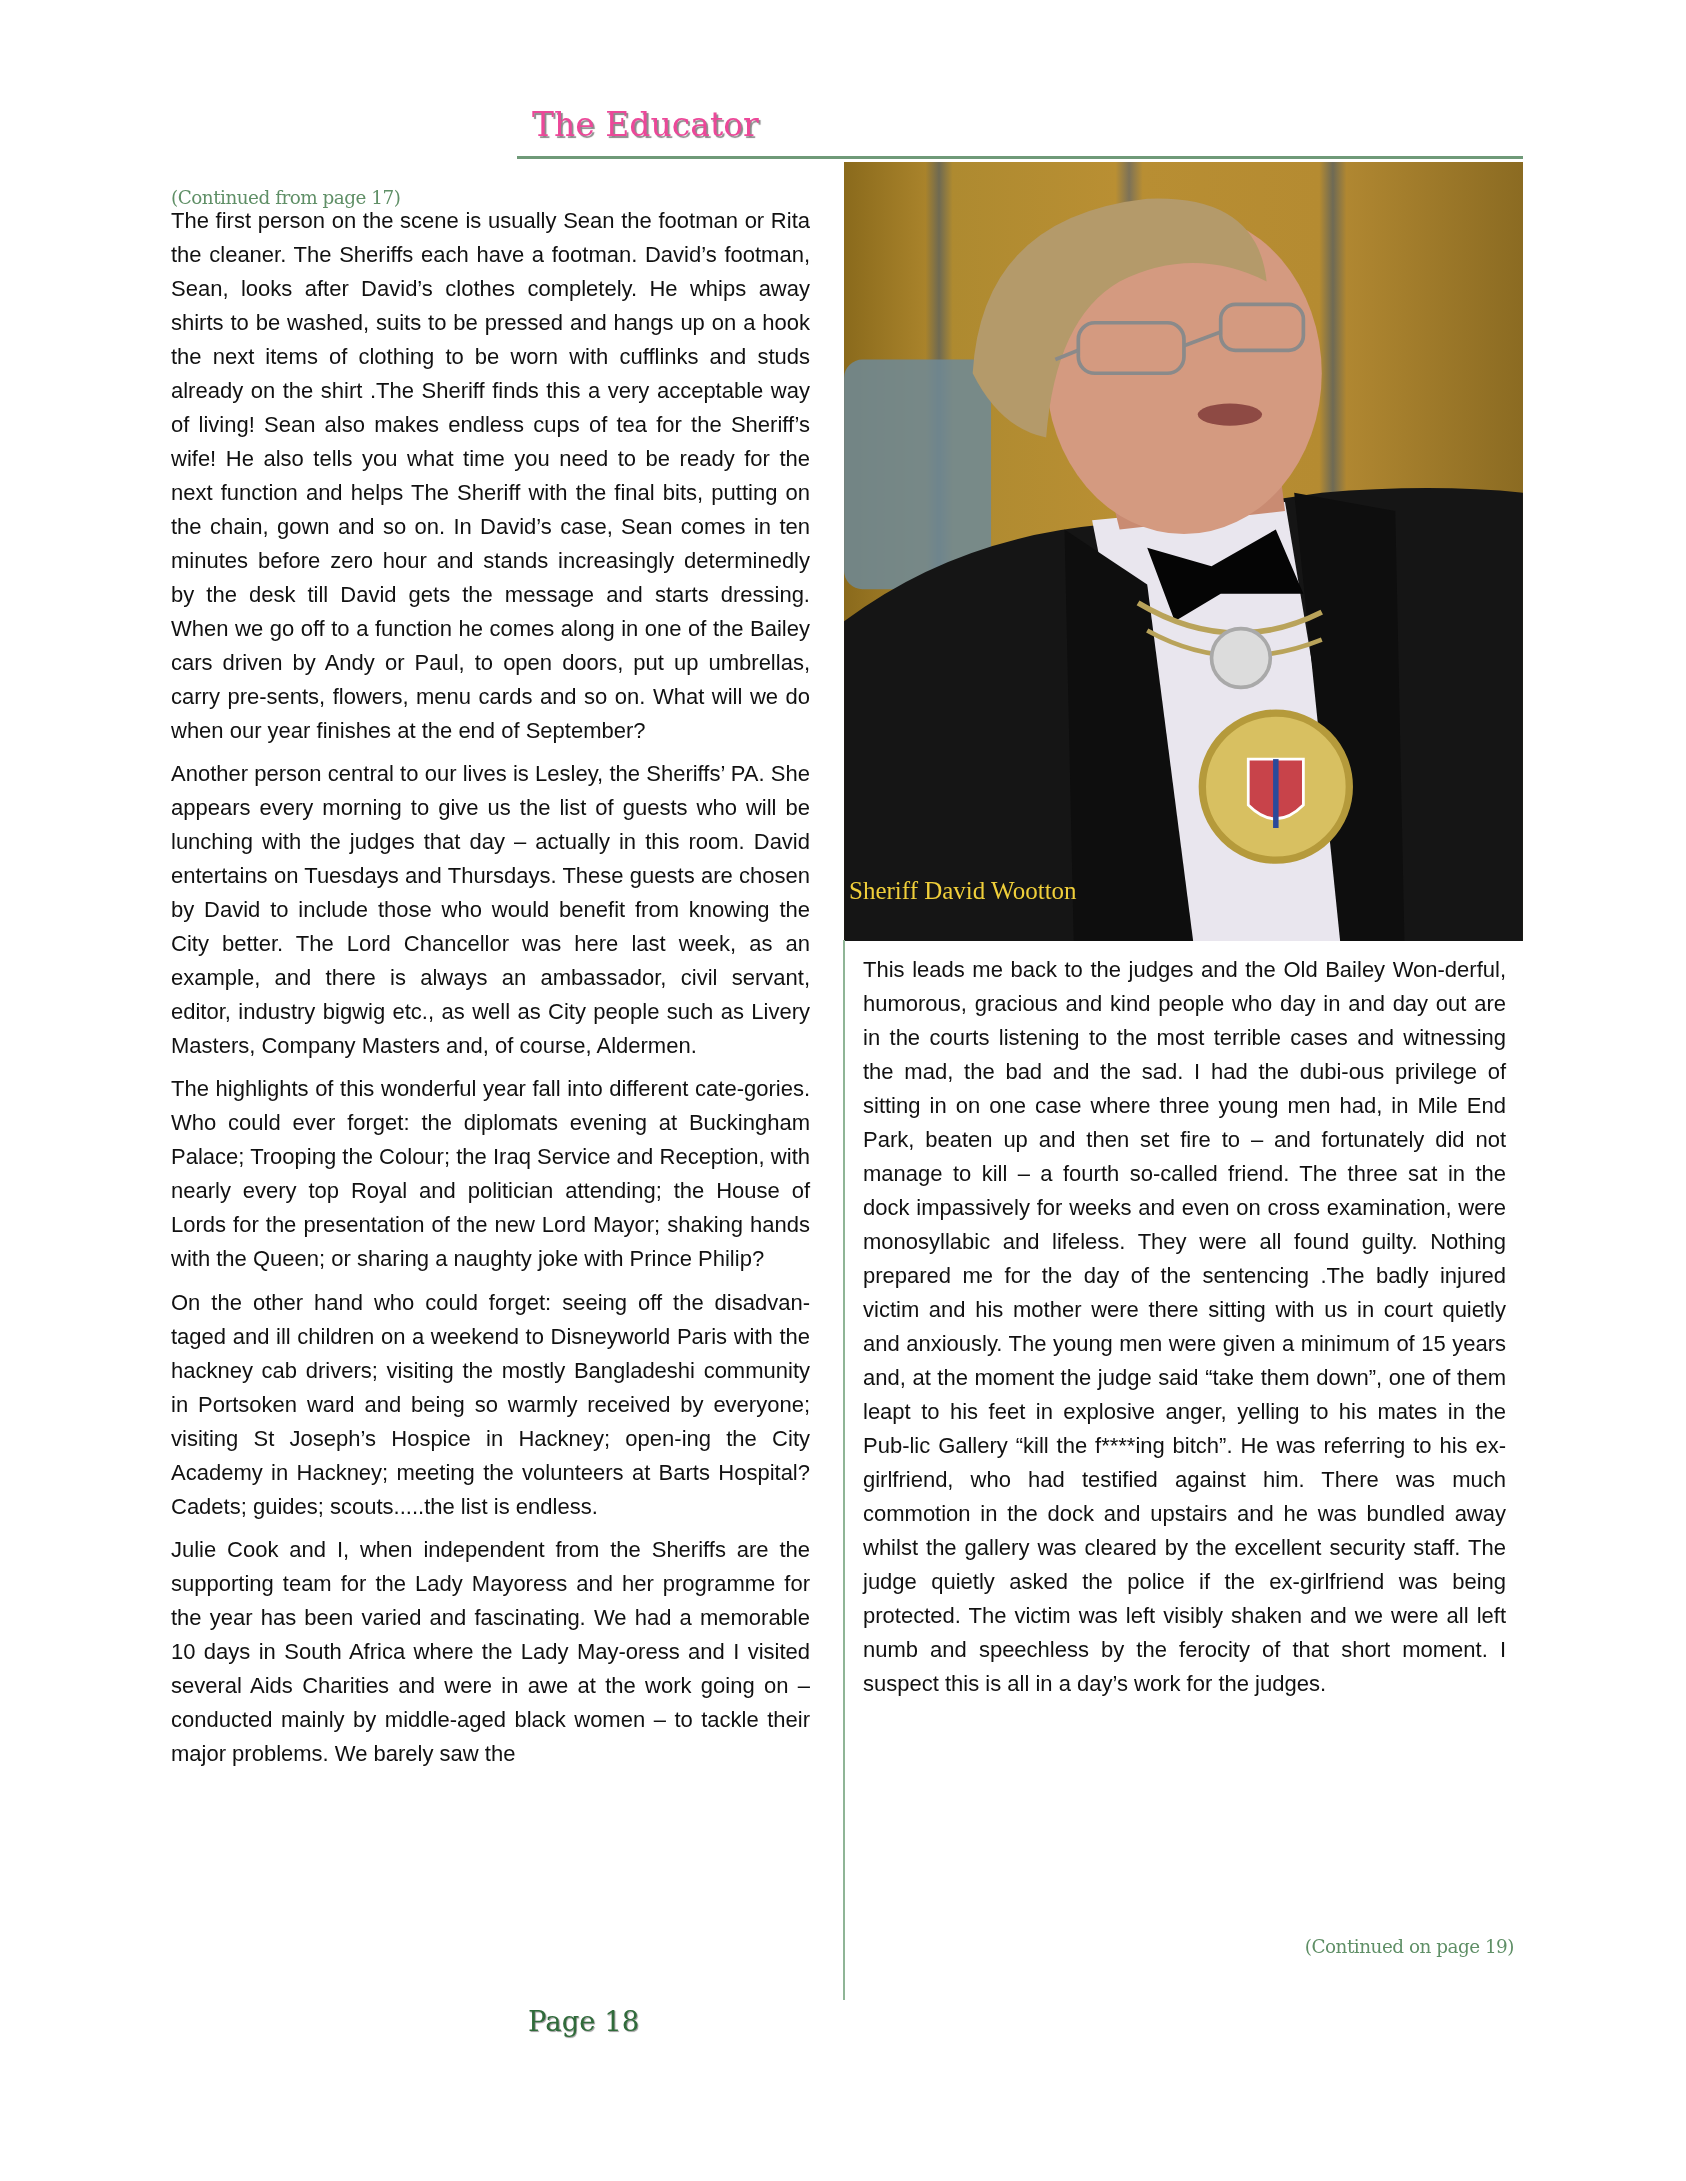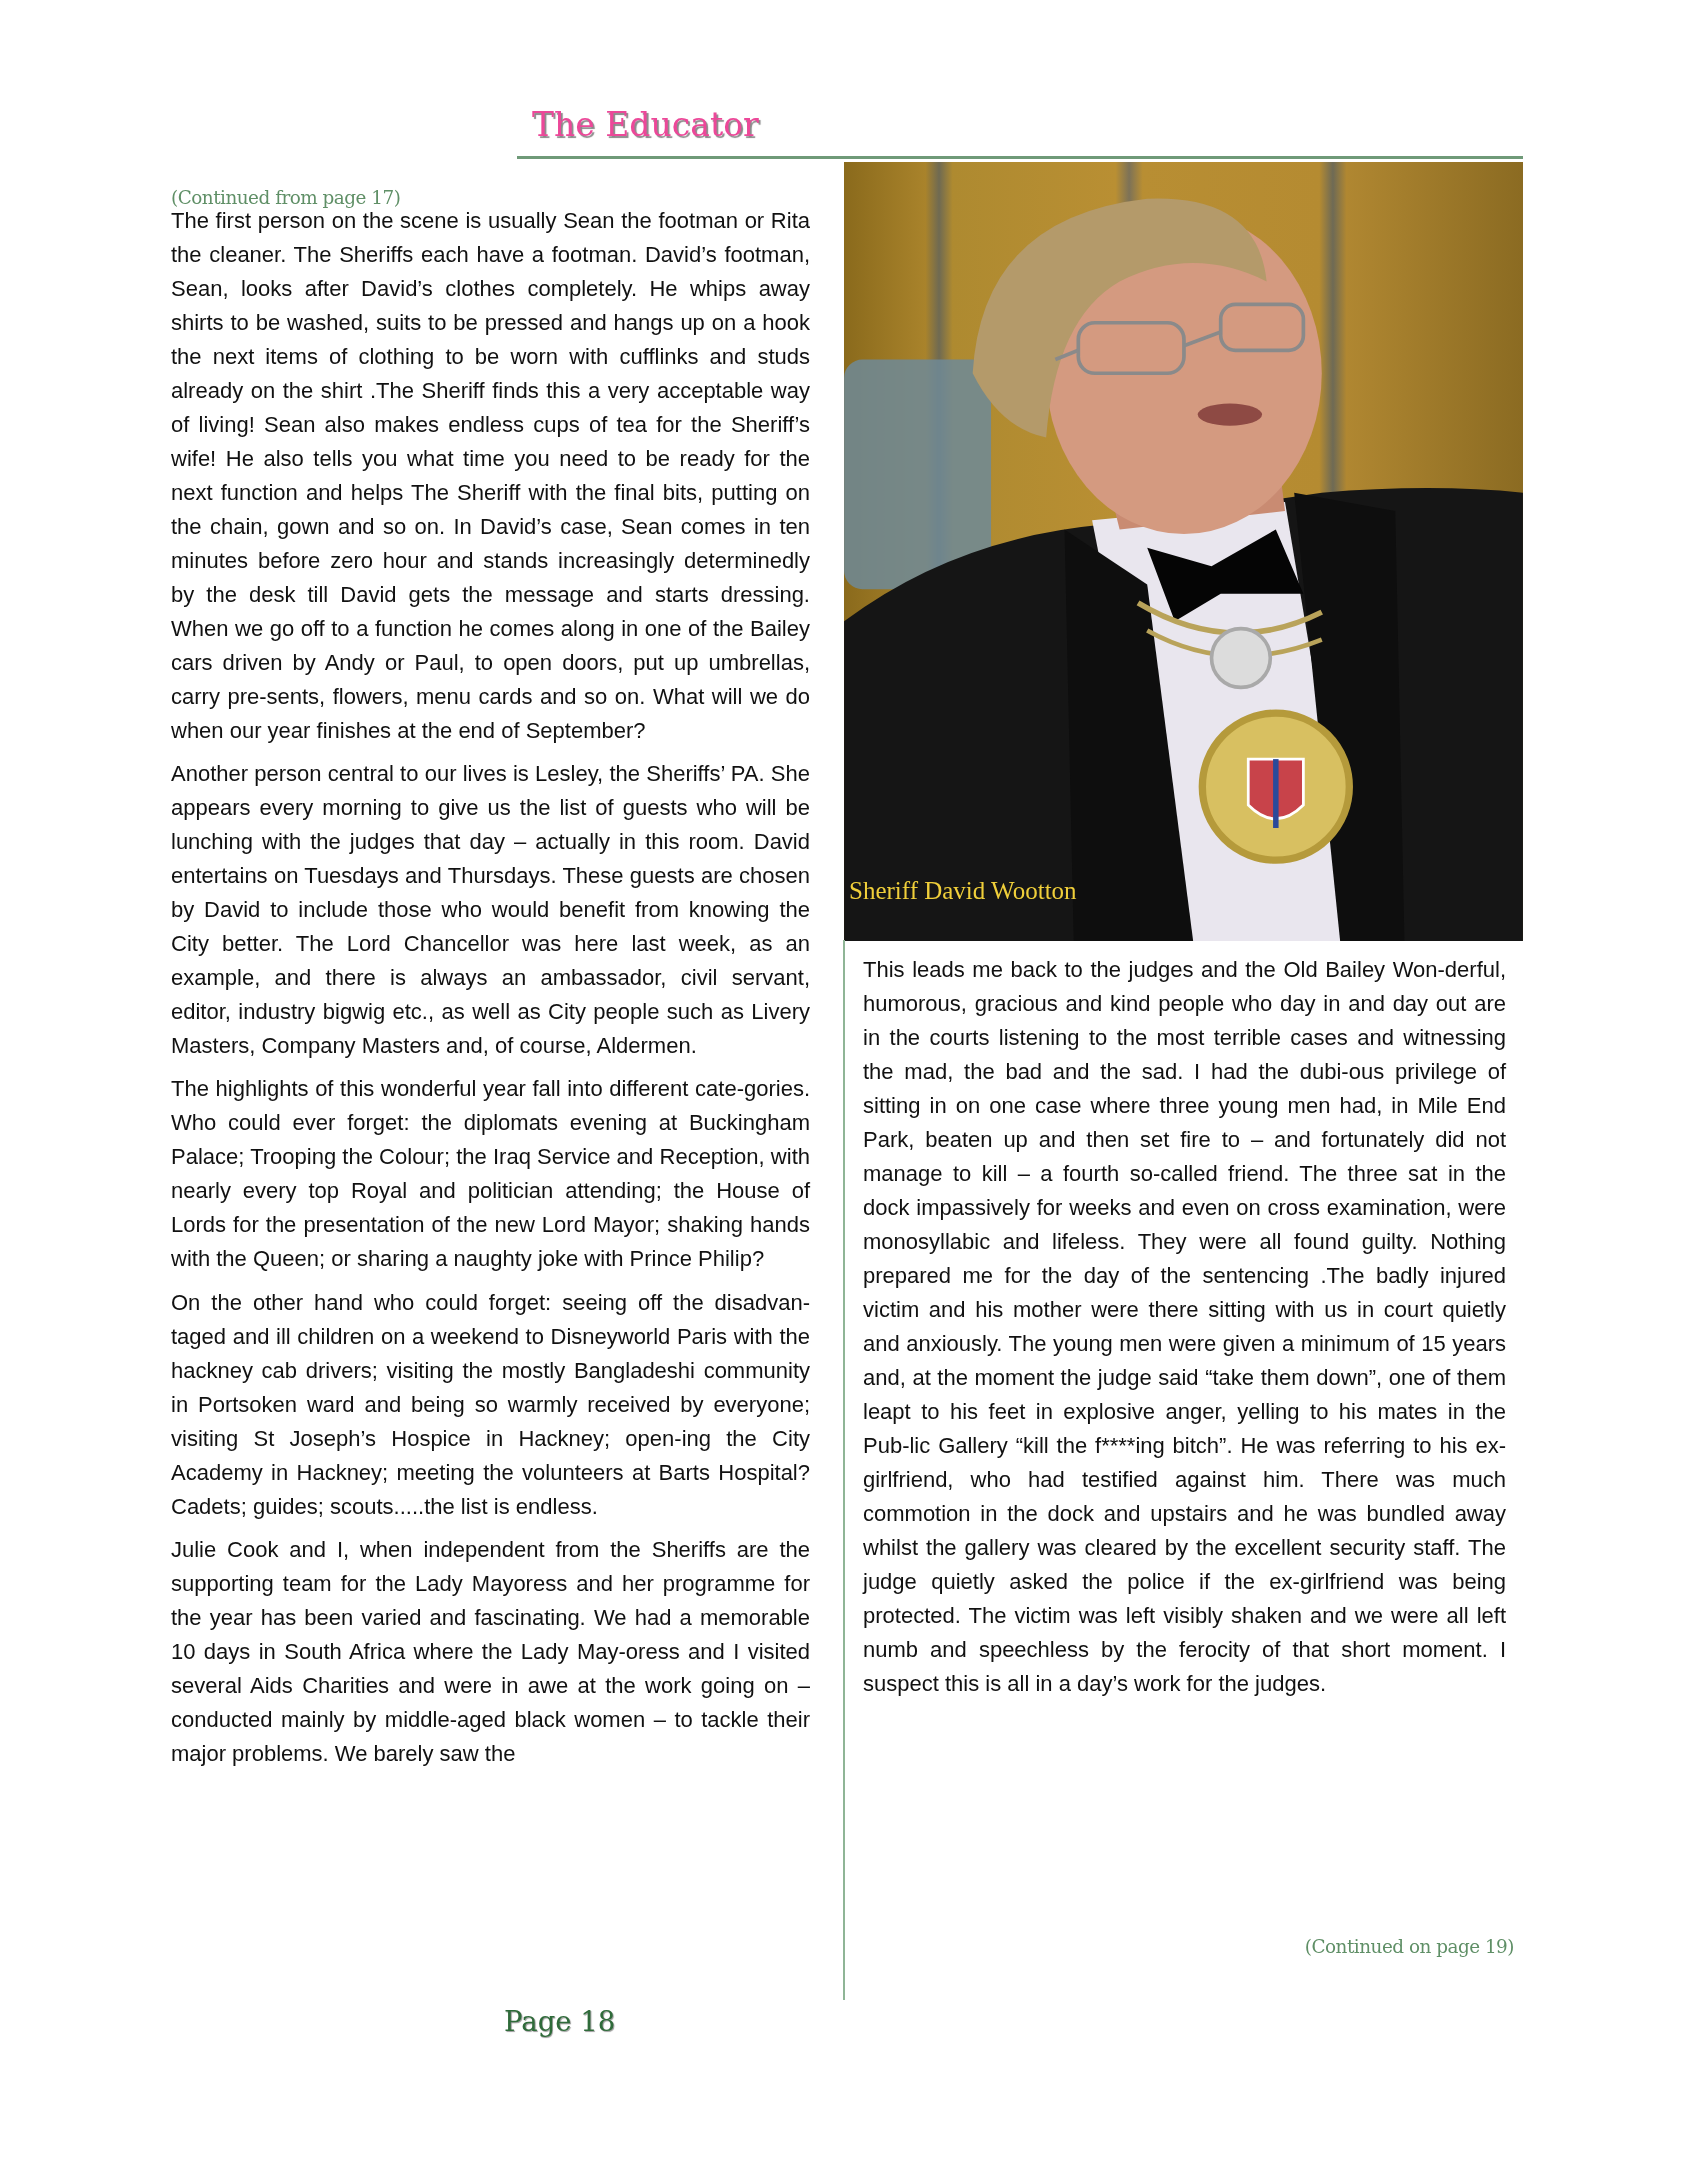--- a/index.html
+++ b/index.html
@@ -15,21 +15,21 @@
     .col p { margin: 0 0 9.2px 0; }
     .continued { position: absolute; font-family: "DejaVu Serif", serif; color: #5f8f66; font-size: 18.4px; letter-spacing: -0.5px; }
     .cont-from { left: 171px; top: 171px; margin-top: 16px; }
     .cont-on { right: 172px; top: 1936px; }
     .vdivider { position: absolute; left: 843px; top: 940px; width: 1.8px; height: 1060px; background: #8fb596; }
     .photo { position: absolute; left: 844px; top: 162px; width: 679px; height: 779px; overflow: hidden;
              background: linear-gradient(90deg, #8a6a1c 0%, #a9832b 12%, #6f6a52 14%, #ae8a30 16%, #b98f33 40%, #7d7257 42%, #b88e33 44%, #b58b31 70%, #6e6a55 72%, #b08731 74%, #8b6b22 100%); }
     .photo svg { position: absolute; left: 0; top: 0; }
     .caption { position: absolute; left: 849px; top: 877px; color: #f0cf3a; font-size: 25px;
                font-family: Liberation Serif, serif; }
-    .page-number { position: absolute; left: 504px; top: 2005px; font-family: "DejaVu Serif", serif;
+    .page-number { position: absolute; left: 528px; top: 2005px; font-family: "DejaVu Serif", serif;
                    font-size: 27.5px; color: #2f6b3a; text-shadow: 0.9px 0.9px 0.9px #9a9a9a; }
   </style>
 </head>
 <body>
 
 <div class="masthead">The Educator</div>
 <div class="masthead-rule"></div>
 
 <div class="continued cont-from">(Continued from page 17)</div>
 

